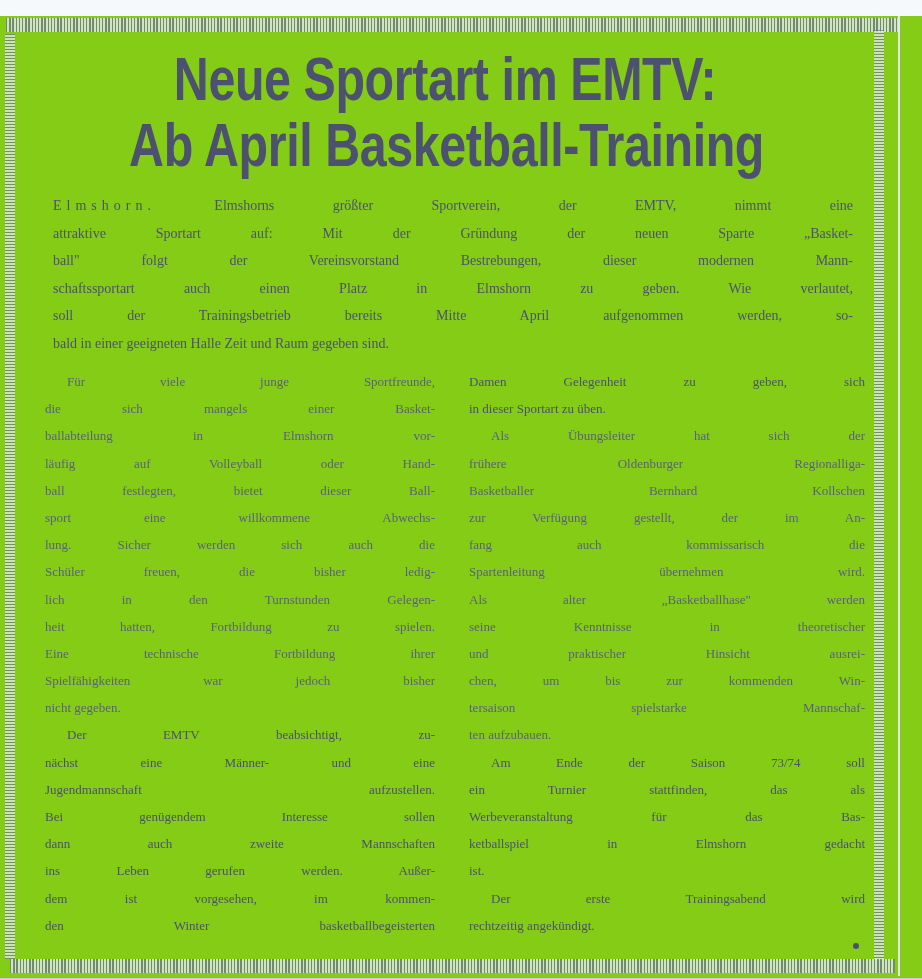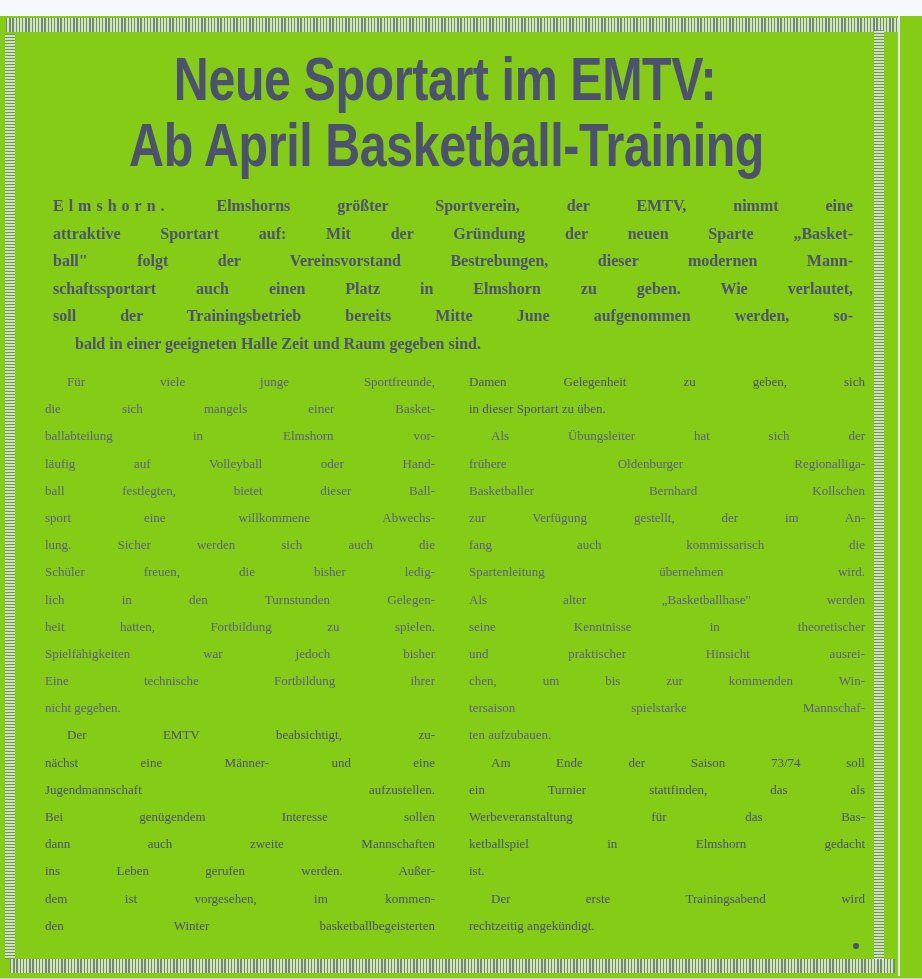--- a/index.html
+++ b/index.html
@@ -95,35 +95,34 @@
       line-height: 66px;
       letter-spacing: -0.5px;
       white-space: nowrap;
     }
 
     .lead {
       position: absolute;
       left: 53px;
       top: 176px;
       width: 800px;
-      font-size: 16px;
+      font-size: 14px;
       line-height: 27.6px;
-      font-weight: bold;
+      font-weight: normal;
       text-align: justify;
       color: #4c5270;
     }
     .lead .l {
       display: block;
       text-align: justify;
       text-align-last: justify;
       white-space: nowrap;
     }
     .lead .l.last {
       text-align-last: left;
-      margin-left: 22px;
     }
     .dateline {
       letter-spacing: 5px;
     }
 
     .col {
       position: absolute;
       top: 352px;
       font-size: 13px;
       line-height: 27.2px;
@@ -179,37 +178,37 @@
   <h1 class="headline" style="margin:0;">
     <span class="line">Neue Sportart im EMTV:</span>
     <span class="line">Ab April Basketball-Training</span>
   </h1>
 
   <div class="lead">
     <span class="l"><span class="dateline">Elmshorn.</span> <span>Elmshorns größter Sportverein, der EMTV, nimmt eine</span></span>
     <span class="l">attraktive Sportart auf: Mit der Gründung der neuen Sparte „Basket-</span>
     <span class="l">ball" folgt der Vereinsvorstand Bestrebungen, dieser modernen Mann-</span>
     <span class="l">schaftssportart auch einen Platz in Elmshorn zu geben. Wie verlautet,</span>
-    <span class="l">soll der Trainingsbetrieb bereits Mitte June aufgenommen werden, so-</span>
+    <span class="l">soll der Trainingsbetrieb bereits Mitte April aufgenommen werden, so-</span>
     <span class="l last">bald in einer geeigneten Halle Zeit und Raum gegeben sind.</span>
   </div>
 
   <div class="col col-left">
     <span class="l indent">Für viele junge Sportfreunde,</span>
     <span class="l">die sich mangels einer Basket-</span>
     <span class="l">ballabteilung in Elmshorn vor-</span>
     <span class="l">läufig auf Volleyball oder Hand-</span>
     <span class="l">ball festlegten, bietet dieser Ball-</span>
     <span class="l">sport eine willkommene Abwechs-</span>
     <span class="l">lung. Sicher werden sich auch die</span>
     <span class="l">Schüler freuen, die bisher ledig-</span>
     <span class="l">lich in den Turnstunden Gelegen-</span>
     <span class="l">heit hatten, Fortbildung zu spielen.</span>
+    <span class="l">Eine technische Fortbildung ihrer</span>
     <span class="l">Spielfähigkeiten war jedoch bisher</span>
-    <span class="l">Eine technische Fortbildung ihrer</span>
     <span class="l last">nicht gegeben.</span>
     <span class="l indent bold">Der EMTV beabsichtigt, zu-</span>
     <span class="l bold">nächst eine Männer- und eine</span>
     <span class="l bold">Jugendmannschaft aufzustellen.</span>
     <span class="l bold">Bei genügendem Interesse sollen</span>
     <span class="l bold">dann auch zweite Mannschaften</span>
     <span class="l bold">ins Leben gerufen werden. Außer-</span>
     <span class="l bold">dem ist vorgesehen, im kommen-</span>
     <span class="l bold">den Winter basketballbegeisterten</span>
   </div>

